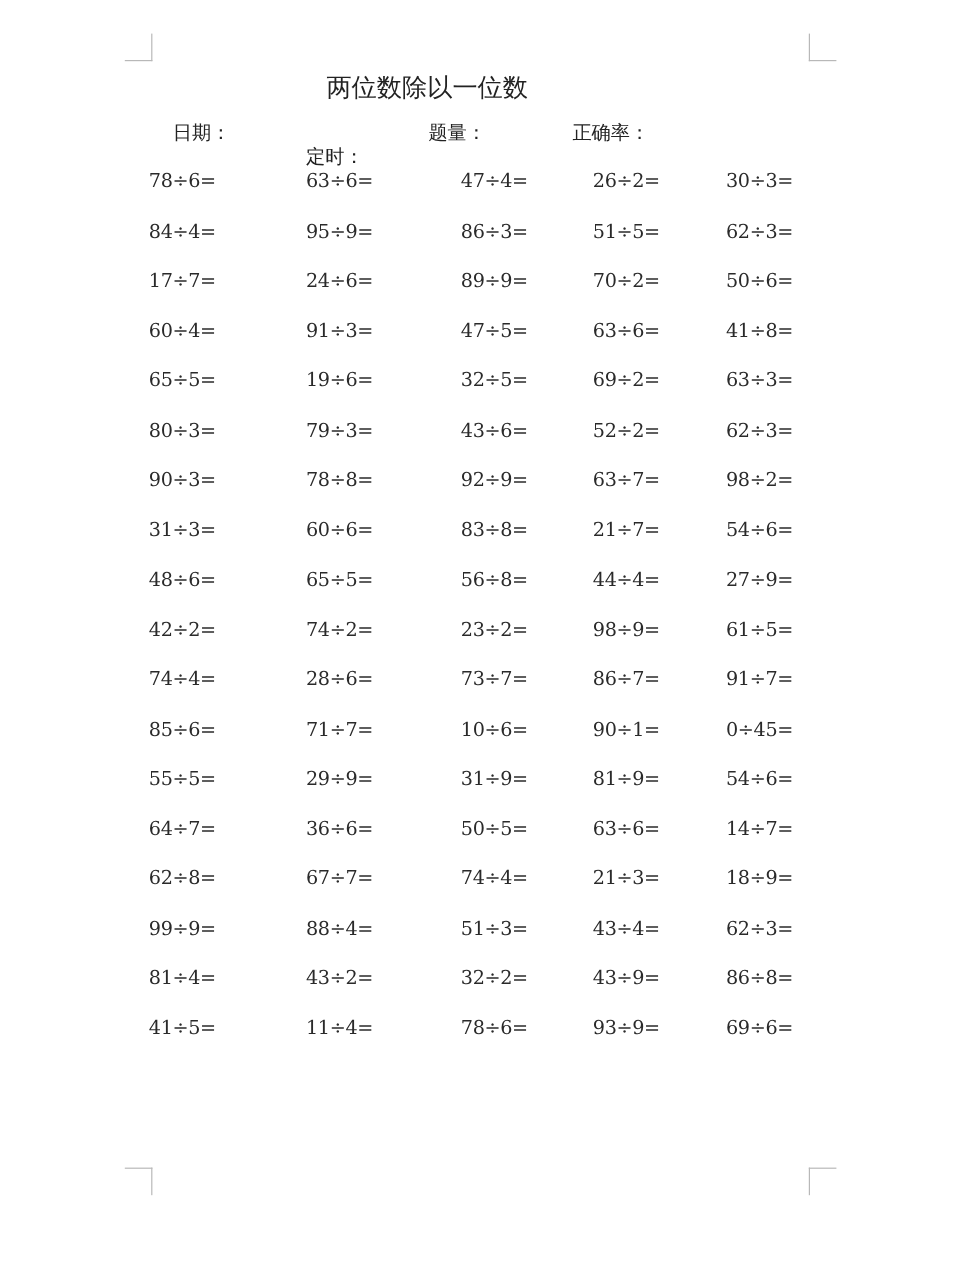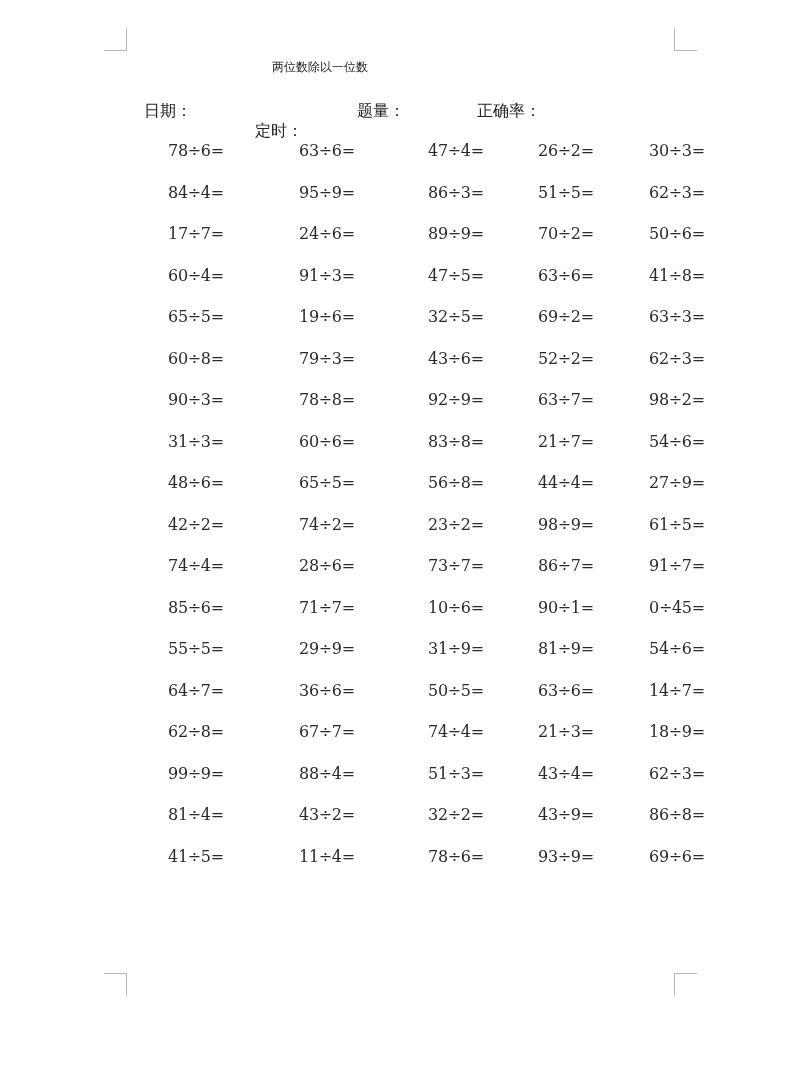--- a/index.html
+++ b/index.html
@@ -7,30 +7,30 @@
     width: 800px; height: 1067px; background: #ffffff; position: relative; overflow: hidden;
     font-family: "DejaVu Serif", "Liberation Serif", serif; color: #222;
   }
   .corner { position: absolute; width: 22px; height: 22px; border-color: #b8b8b8; border-style: solid; border-width: 0; }
   .c-tl { left: 104px; top: 28px; border-right-width: 1px; border-bottom-width: 1px; }
   .c-tr { left: 674px; top: 28px; border-left-width: 1px; border-bottom-width: 1px; }
   .c-bl { left: 104px; top: 973px; border-right-width: 1px; border-top-width: 1px; }
   .c-br { left: 674px; top: 973px; border-left-width: 1px; border-top-width: 1px; }
 
   .title {
-    position: absolute; left: 272px; top: 59px; font-size: 12px; letter-spacing: 0px;
+    position: absolute; left: 272px; top: 59px; font-size: 21px; letter-spacing: 0px;
     font-family: "DejaVu Sans", sans-serif; color: #222;
   }
   .fields { position: absolute; top: 101px; left: 0; width: 656px; height: 24px; }
   .field {
     position: absolute; font-size: 16px; font-family: "DejaVu Sans", sans-serif; color: #222; white-space: nowrap;
   }
   .f0 { left: 144px; } .f1 { left: 255px; margin-top: 20px; } .f2 { left: 357px; } .f3 { left: 477px; }
 
-  .grid { position: absolute; left: 0; top: 141px; width: 744px; margin-left: 44px; }
+  .grid { position: absolute; left: 0; top: 141px; width: 744px; }
   .row { position: relative; height: 41.5px; }
   .cell {
     position: absolute; top: 0; font-size: 16px; white-space: nowrap; color: #2a2a2a;
     font-family: "DejaVu Serif", "Liberation Serif", serif; letter-spacing: -0.3px;
   }
   .col0 { left: 124px; } .col1 { left: 255px; } .col2 { left: 384px; } .col3 { left: 494px; } .col4 { left: 605px; }
 </style>
 </head>
 <body>
 
@@ -78,21 +78,21 @@
       <span class="cell col4">41÷8=</span>
     </div>
     <div class="row">
       <span class="cell col0">65÷5=</span>
       <span class="cell col1">19÷6=</span>
       <span class="cell col2">32÷5=</span>
       <span class="cell col3">69÷2=</span>
       <span class="cell col4">63÷3=</span>
     </div>
     <div class="row">
-      <span class="cell col0">60÷8=</span>
+      <span class="cell col0">80÷3=</span>
       <span class="cell col1">79÷3=</span>
       <span class="cell col2">43÷6=</span>
       <span class="cell col3">52÷2=</span>
       <span class="cell col4">62÷3=</span>
     </div>
     <div class="row">
       <span class="cell col0">90÷3=</span>
       <span class="cell col1">78÷8=</span>
       <span class="cell col2">92÷9=</span>
       <span class="cell col3">63÷7=</span>

